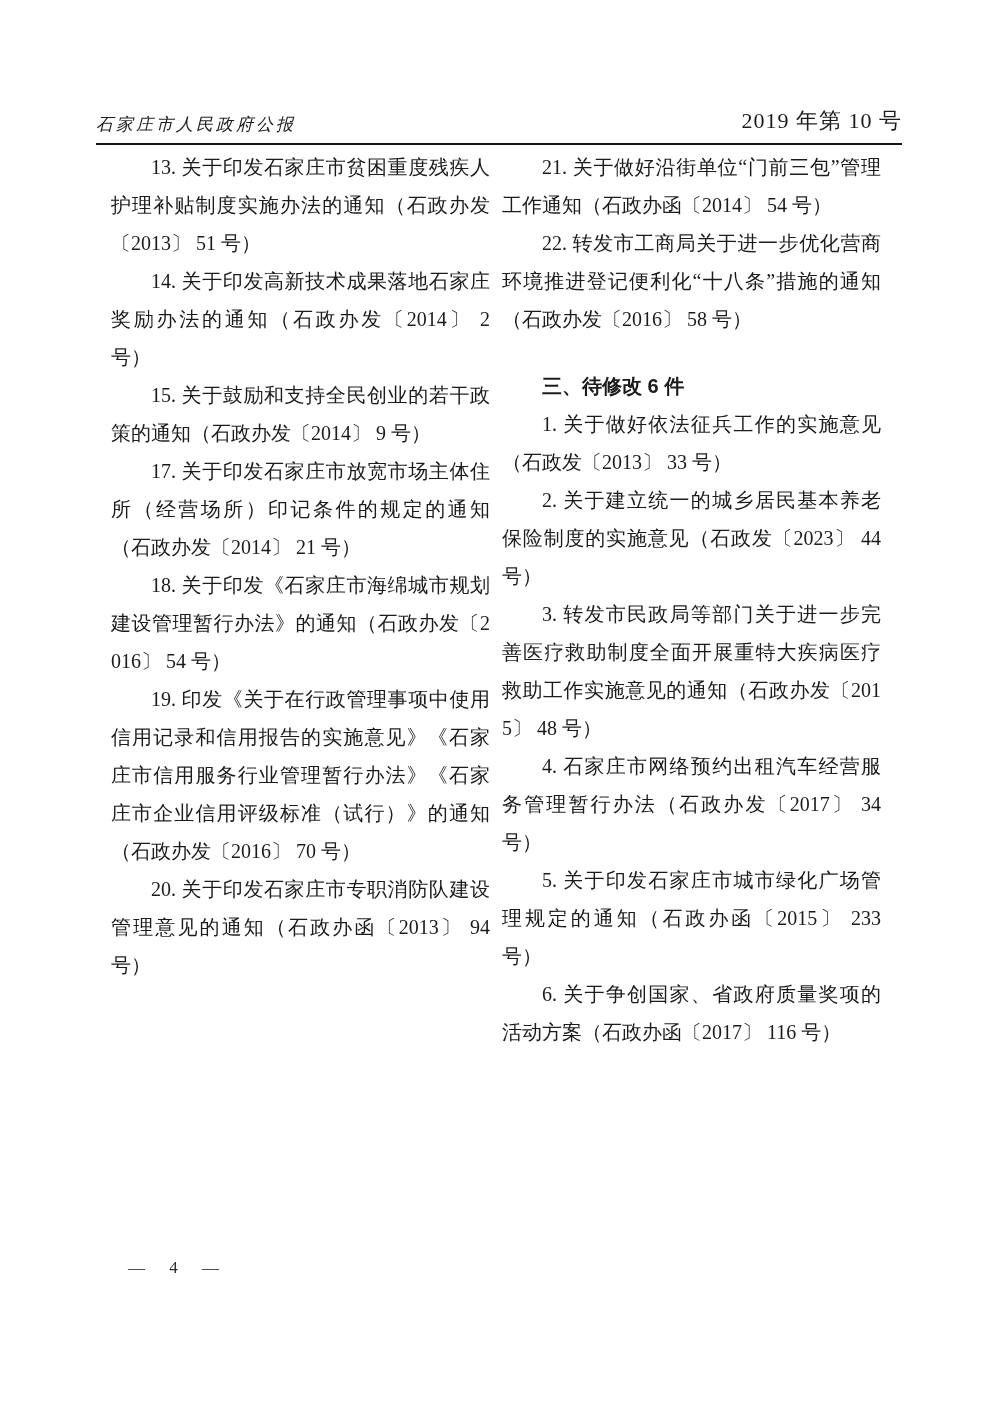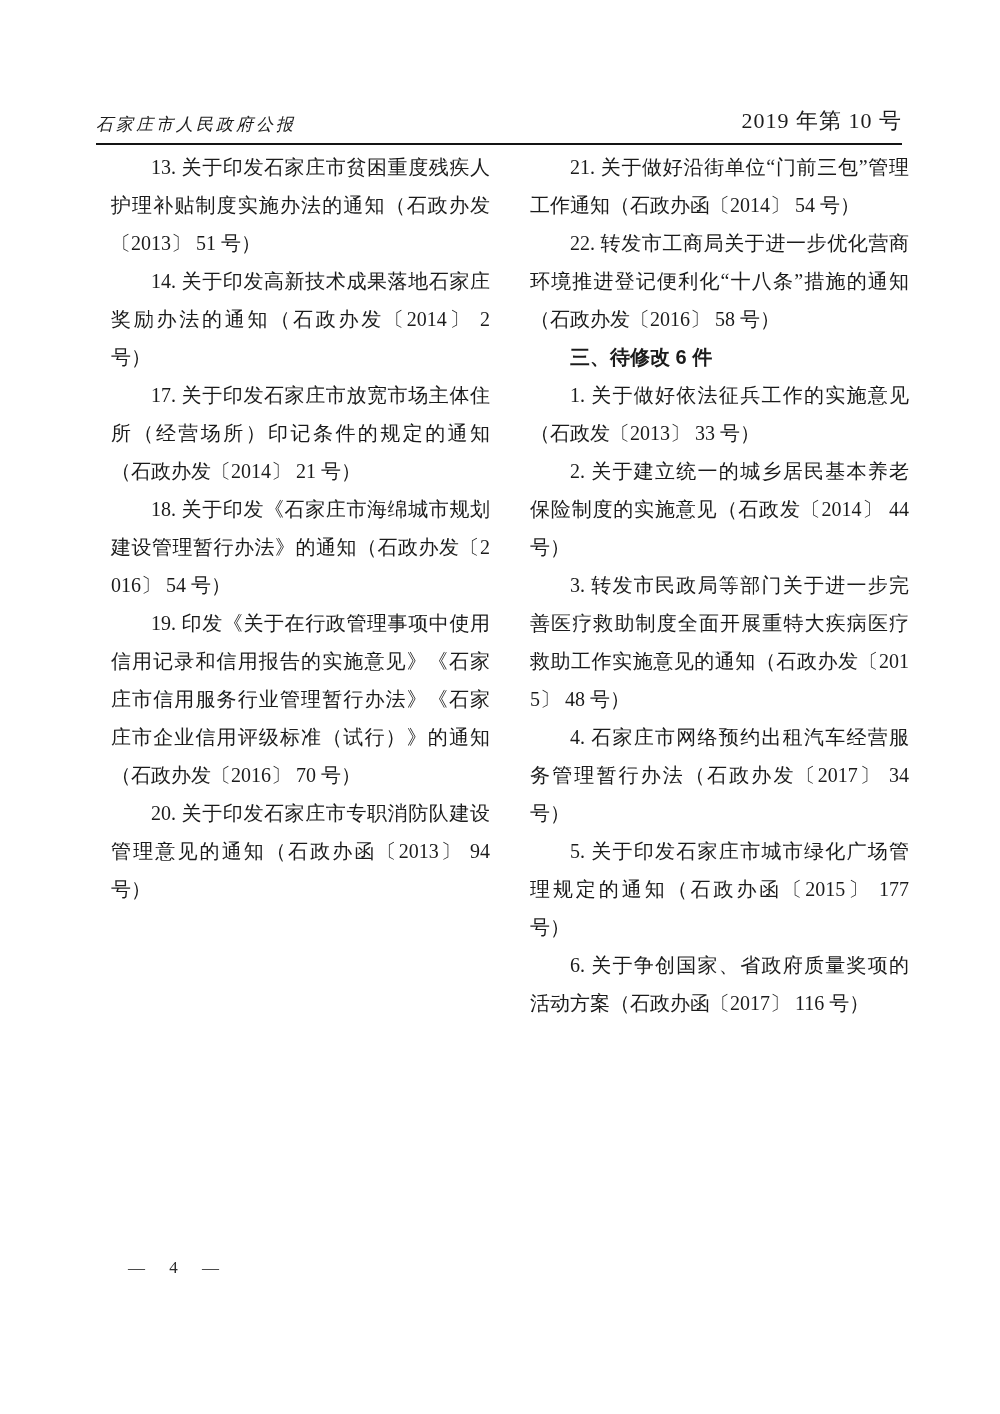--- a/index.html
+++ b/index.html
@@ -41,39 +41,40 @@
     font-size: 22px;
     letter-spacing: 1px;
   }
   
   .content {
     position: absolute;
     left: 111px;
     top: 148px;
     width: 786px;
     display: flex;
-    gap: 40px;
+    gap: 12px;
   }
   .column {
     width: 379px;
     flex: 0 0 379px;
   }
   .para {
     margin: 0;
     font-size: 20px;
     line-height: 38px;
     text-align: justify;
     text-indent: 2em;
     word-break: break-all;
     color: #1b1b1b;
   }
   .para.heading {
     font-family: "Liberation Sans", "DejaVu Sans", sans-serif;
     font-weight: bold;
     text-align: left;
+    margin-top: 29px;
   }
   
   .page-footer {
     position: absolute;
     left: 128px;
     top: 1258px;
     font-size: 17px;
     letter-spacing: 2px;
     word-spacing: 16px;
     color: #2a2a2a;
@@ -86,33 +87,34 @@
 
   <div class="page-header">
     <span class="header-left">石家庄市人民政府公报</span>
     <span class="header-right">2019 年第 10 号</span>
   </div>
 
   <div class="content">
     <div class="column">
         <p class="para">13. 关于印发石家庄市贫困重度残疾人护理补贴制度实施办法的通知（石政办发〔2013〕 51 号）</p>
         <p class="para">14. 关于印发高新技术成果落地石家庄奖励办法的通知（石政办发〔2014〕 2 号）</p>
+        <p class="para">15. 关于鼓励和支持全民创业的若干政策的通知（石政办发〔2014〕 9 号）</p>
         <p class="para">17. 关于印发石家庄市放宽市场主体住所（经营场所）印记条件的规定的通知（石政办发〔2014〕 21 号）</p>
         <p class="para">18. 关于印发《石家庄市海绵城市规划建设管理暂行办法》的通知（石政办发〔2016〕 54 号）</p>
         <p class="para">19. 印发《关于在行政管理事项中使用信用记录和信用报告的实施意见》《石家庄市信用服务行业管理暂行办法》《石家庄市企业信用评级标准（试行）》的通知（石政办发〔2016〕 70 号）</p>
         <p class="para">20. 关于印发石家庄市专职消防队建设管理意见的通知（石政办函〔2013〕 94 号）</p>
       </div>
     <div class="column">
         <p class="para">21. 关于做好沿街单位“门前三包”管理工作通知（石政办函〔2014〕 54 号）</p>
         <p class="para">22. 转发市工商局关于进一步优化营商环境推进登记便利化“十八条”措施的通知（石政办发〔2016〕 58 号）</p>
         <p class="para heading">三、待修改 6 件</p>
         <p class="para">1. 关于做好依法征兵工作的实施意见（石政发〔2013〕 33 号）</p>
-        <p class="para">2. 关于建立统一的城乡居民基本养老保险制度的实施意见（石政发〔2014〕 44 号）</p>
+        <p class="para">2. 关于建立统一的城乡居民基本养老保险制度的实施意见（石政发〔2023〕 44 号）</p>
         <p class="para">3. 转发市民政局等部门关于进一步完善医疗救助制度全面开展重特大疾病医疗救助工作实施意见的通知（石政办发〔2015〕 48 号）</p>
         <p class="para">4. 石家庄市网络预约出租汽车经营服务管理暂行办法（石政办发〔2017〕 34 号）</p>
-        <p class="para">5. 关于印发石家庄市城市绿化广场管理规定的通知（石政办函〔2015〕 177 号）</p>
+        <p class="para">5. 关于印发石家庄市城市绿化广场管理规定的通知（石政办函〔2015〕 233 号）</p>
         <p class="para">6. 关于争创国家、省政府质量奖项的活动方案（石政办函〔2017〕 116 号）</p>
       </div>
   </div>
 
   <div class="page-footer">— 4 —</div>
 
 </div>
 
 </body></html>

